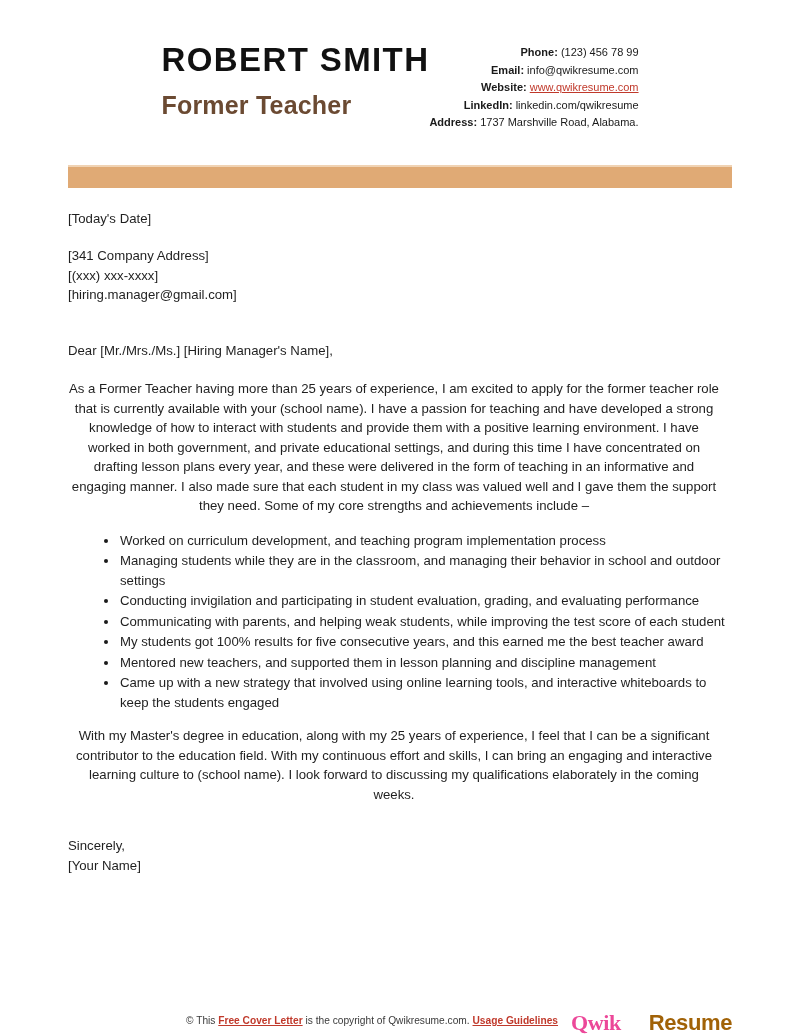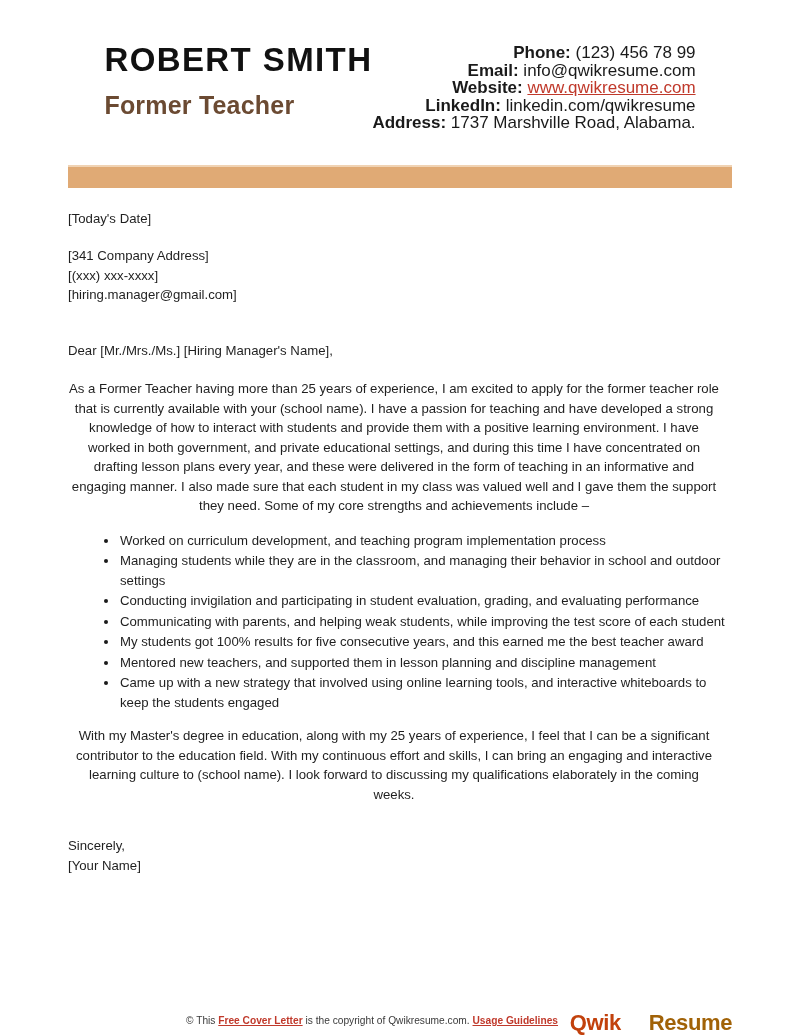--- a/index.html
+++ b/index.html
@@ -49,21 +49,21 @@
     font-size: 25px;
     font-weight: bold;
     color: #6b4a32;
     letter-spacing: 0.2px;
     margin: 14px 0 0 0;
     line-height: 1.1;
   }
 
   .contact {
     text-align: right;
-    font-size: 17px;
+    font-size: 11px;
     line-height: 17.5px;
     color: #1a1a1a;
     padding-top: 6px;
     white-space: nowrap;
   }
   .contact .row { display: block; }
   .contact .lbl { font-weight: bold; }
   .contact .val { font-weight: normal; }
   .contact .val.link {
     color: #c0392b;
@@ -154,21 +154,21 @@
     font-weight: bold;
     text-decoration: underline;
   }
   .logo {
     font-size: 22px;
     font-weight: bold;
     letter-spacing: -0.4px;
     line-height: 1;
     white-space: nowrap;
   }
-  .logo .q { color: #c2410c; }
+  .logo .q { color: #ec4899; font-family: Liberation Serif, serif; }
   .logo .r { color: #a16207; margin-left: 28px; }
 </style>
 </head>
 <body>
 
 <div class="page">
 
   <div class="header">
     <div class="identity">
       <h1 class="name">ROBERT SMITH</h1>

